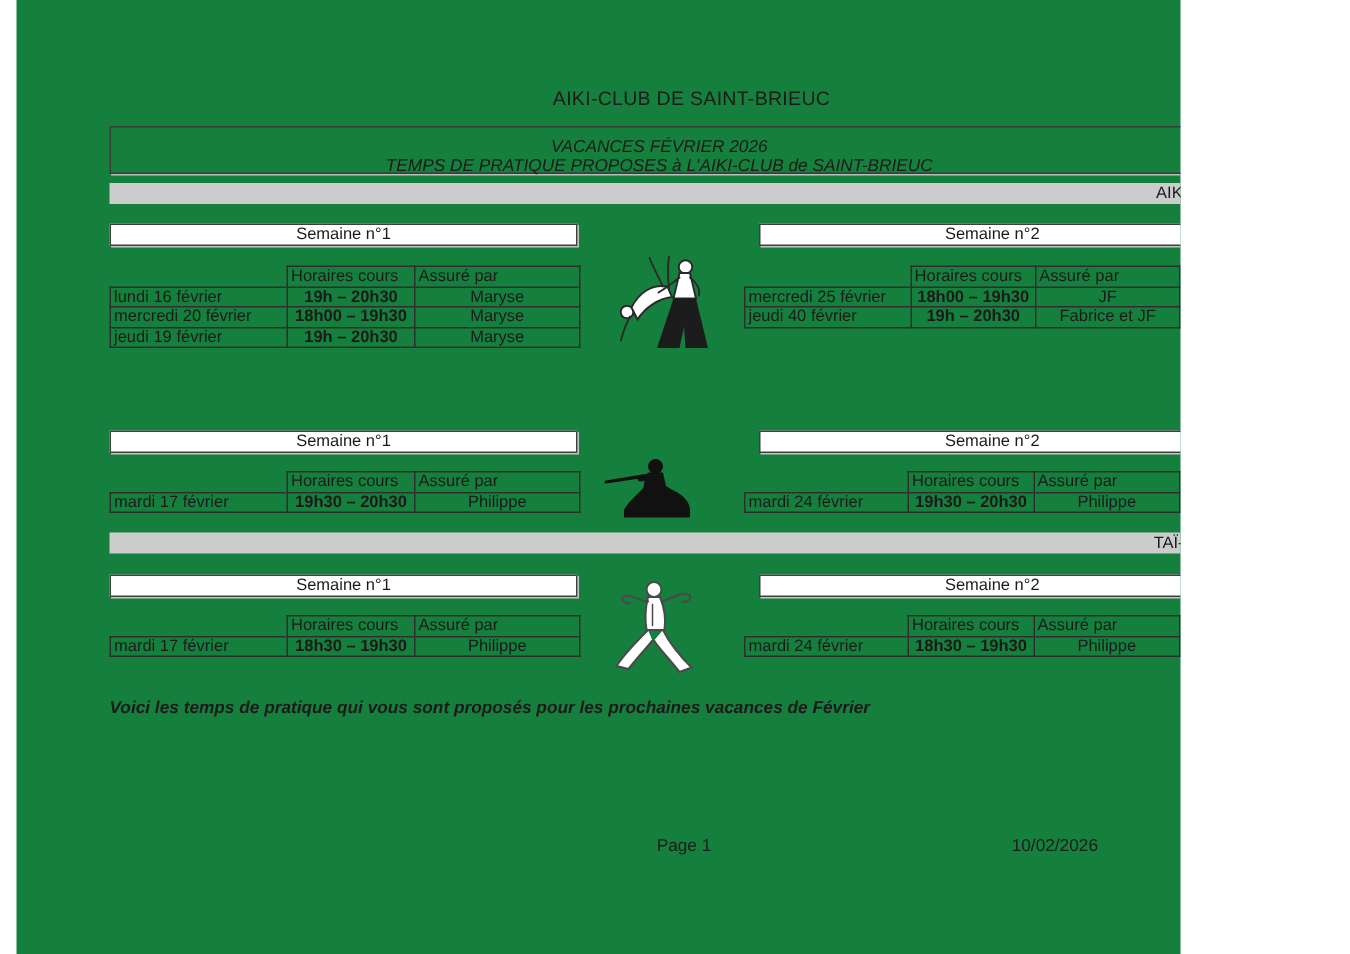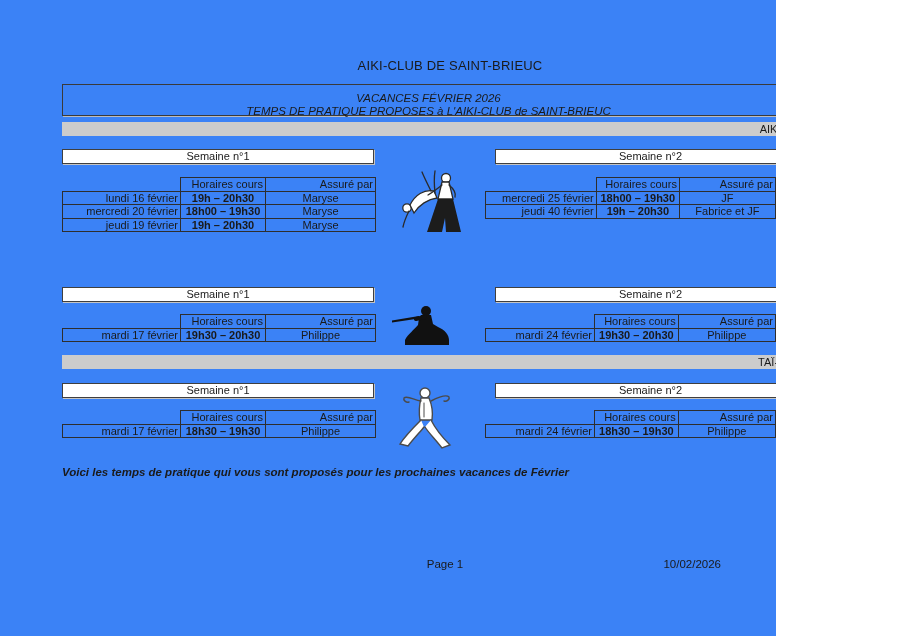--- a/index.html
+++ b/index.html
@@ -1,18 +1,18 @@
 <!DOCTYPE html>
 <html><head>
 <meta charset="utf-8">
 <style>
   html,body{margin:0;padding:0;background:#ffffff;}
   .page{
-    position:relative;width:776px;height:636px;background:#3b82f6;
-    font-family:"Liberation Sans",sans-serif;color:#1a1a1a;overflow:hidden;
+    position:relative;width:776px;height:636px;background:#15803d;
+    font-family:"Liberation Sans",sans-serif;color:#1a1a1a;overflow:hidden;margin-left:11px;
   }
   .doc-title{
     position:absolute;top:58px;left:0;width:900px;text-align:center;
     font-size:13px;letter-spacing:.2px;
   }
   .header-box{
     position:absolute;left:62px;top:84px;width:731px;height:23px;
     border:1.5px solid #3a3a3a;text-align:center;font-size:11.5px;line-height:12.5px;
     padding-top:7px;box-shadow:1px 1px 0 #bdbdbd;font-style:italic;
   }
@@ -32,24 +32,24 @@
   .sched.left{left:62px;}
   .sched.right{left:485px;}
   .sched col.c1{width:118px;}
   .sched col.c2{width:85px;}
   .sched col.c3{width:110px;}
   .sched td{
     border:1px solid #2e2e2e;height:12.5px;padding:0 2px;line-height:12px;
     overflow:hidden;white-space:nowrap;
   }
   .sched td.noborder{border:none;}
-  .sched td.date{text-align:right;}
+  .sched td.date{text-align:left;}
   .sched td.hours{text-align:center;font-weight:bold;}
   .sched td.teacher{text-align:center;}
-  .sched tr.hdr td{text-align:right;}
+  .sched tr.hdr td{text-align:left;}
   .art{position:absolute;}
   .art svg{width:100%;height:100%;display:block;}
   .closing{
     position:absolute;left:62px;top:466px;font-size:11.5px;
     font-weight:bold;font-style:italic;
   }
   .footer-page{position:absolute;top:558px;left:0;width:890px;text-align:center;font-size:11.5px;}
   .footer-date{position:absolute;top:558px;right:55px;font-size:11.5px;}
 </style>
 </head>

